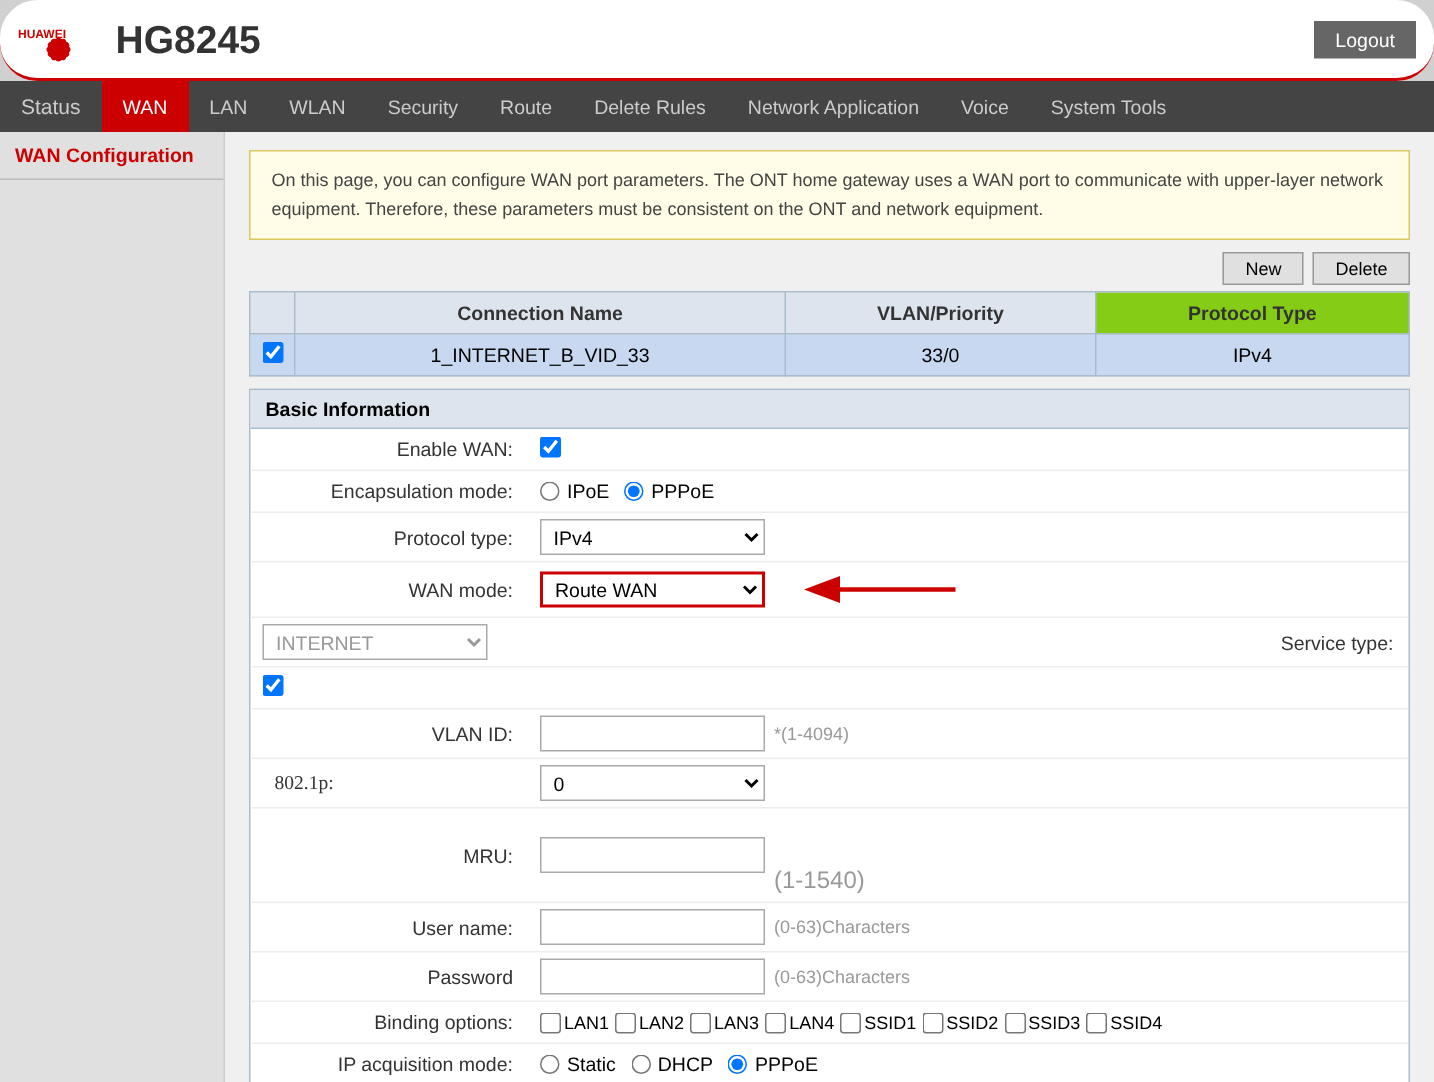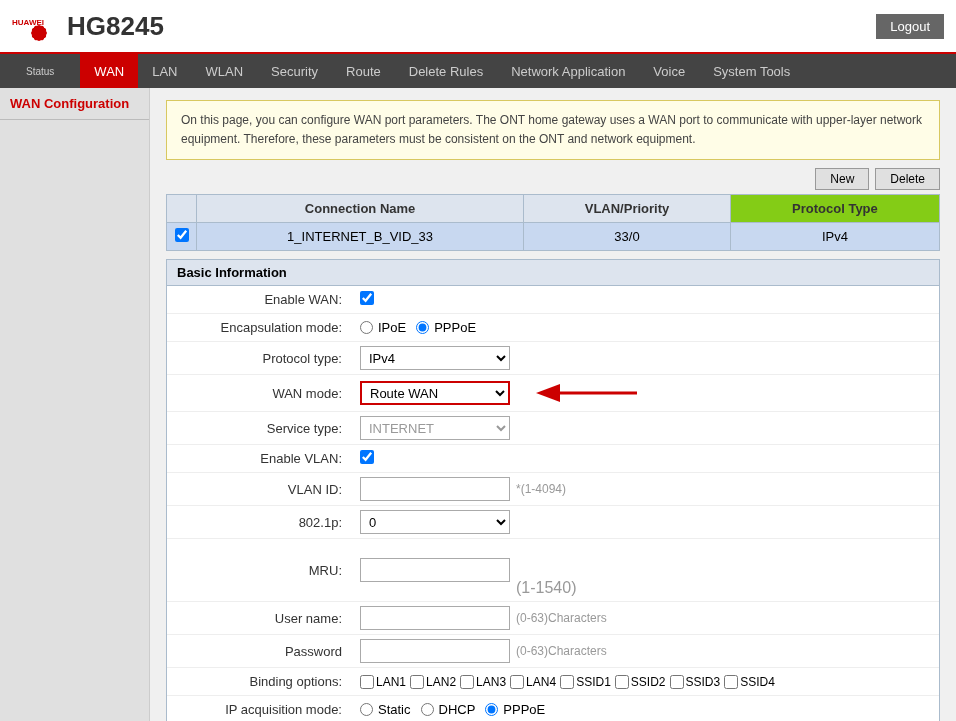--- a/index.html
+++ b/index.html
@@ -13,40 +13,40 @@
       background: #fff;
     }
     input[type="text"] { width: 150px; }
     select { width: 150px; }
     input[type="checkbox"] { width: 14px; height: 14px; }
     input[type="radio"] { margin-right: 2px; }
   </style>
 </head>
 <body>
 
-<div style="background:#fff; display:flex; align-items:center; padding:5px 12px; border-bottom:2px solid #cc0000;">
+<div style="background:#fff; display:flex; align-items:center; padding:5px 12px; border-bottom:2px solid #cc0000;border-radius:25px;">
   <div style="display:flex;align-items:center;gap:6px;">
 
     <svg width="55" height="42" viewBox="0 0 55 42">
       <text y="20" font-size="8" fill="#cc0000" font-weight="bold">HUAWEI</text>
 
       <ellipse cx="27" cy="28" rx="4" ry="8" fill="#cc0000" transform="rotate(0 27 28)"></ellipse>
       <ellipse cx="27" cy="28" rx="4" ry="8" fill="#cc0000" transform="rotate(30 27 28)"></ellipse>
       <ellipse cx="27" cy="28" rx="4" ry="8" fill="#cc0000" transform="rotate(60 27 28)"></ellipse>
       <ellipse cx="27" cy="28" rx="4" ry="8" fill="#cc0000" transform="rotate(90 27 28)"></ellipse>
       <ellipse cx="27" cy="28" rx="4" ry="8" fill="#cc0000" transform="rotate(120 27 28)"></ellipse>
       <ellipse cx="27" cy="28" rx="4" ry="8" fill="#cc0000" transform="rotate(150 27 28)"></ellipse>
     </svg>
   </div>
-  <div style="font-size:26px;font-weight:bold;color:#333;flex:1;">HG8245</div>
+  <div style="font-size:26px;font-weight:bold;color:#333;margin-left:10px;flex:1;">HG8245</div>
   <button style="background:#666;color:#fff;border:none;padding:5px 14px;cursor:pointer;font-size:13px;">Logout</button>
 </div>
 
 <div style="background:#444;display:flex;align-items:center;height:34px;">
-  <a href="#" style="color:#ccc;text-decoration:none;padding:0 26px;height:34px;display:flex;align-items:center;font-size:10px;">Status</a>
+  <a href="#" style="color:#ccc;text-decoration:none;padding:0 14px;height:34px;display:flex;align-items:center;font-size:14px;">Status</a>
   <a href="#" style="color:#fff;text-decoration:none;padding:0 14px;height:34px;display:flex;align-items:center;font-size:13px;background:#cc0000;">WAN</a>
   <a href="#" style="color:#ccc;text-decoration:none;padding:0 14px;height:34px;display:flex;align-items:center;font-size:13px;">LAN</a>
   <a href="#" style="color:#ccc;text-decoration:none;padding:0 14px;height:34px;display:flex;align-items:center;font-size:13px;">WLAN</a>
   <a href="#" style="color:#ccc;text-decoration:none;padding:0 14px;height:34px;display:flex;align-items:center;font-size:13px;">Security</a>
   <a href="#" style="color:#ccc;text-decoration:none;padding:0 14px;height:34px;display:flex;align-items:center;font-size:13px;">Route</a>
   <a href="#" style="color:#ccc;text-decoration:none;padding:0 14px;height:34px;display:flex;align-items:center;font-size:13px;">Delete Rules</a>
   <a href="#" style="color:#ccc;text-decoration:none;padding:0 14px;height:34px;display:flex;align-items:center;font-size:13px;">Network Application</a>
   <a href="#" style="color:#ccc;text-decoration:none;padding:0 14px;height:34px;display:flex;align-items:center;font-size:13px;">Voice</a>
   <a href="#" style="color:#ccc;text-decoration:none;padding:0 14px;height:34px;display:flex;align-items:center;font-size:13px;">System Tools</a>
 </div>
@@ -137,45 +137,44 @@
                   <polygon points="0 0, 8 3, 0 6" fill="#cc0000"></polygon>
                 </marker>
               </defs>
               <line x1="105" y1="14" x2="10" y2="14" stroke="#cc0000" stroke-width="3" marker-end="url(#arrowhead)"></line>
             </svg>
           </div>
         </div>
       </div>
 
       <div style="display:flex;align-items:center;padding:4px 0;border-bottom:1px solid #eee;min-height:28px;">
-        <div style="width:185px;padding:0 10px 0 16px;color:#333;font-size:13px;text-align:right;flex-shrink:0;">Service type:</div>
         <div style="flex:1;padding:0 8px;">
           <select style="border:1px solid #aaa;padding:2px 4px;font-size:13px;height:24px;width:150px;color:#999;">
             <option>INTERNET</option>
           </select>
         </div>
-      </div>
-
-      <div style="display:flex;align-items:center;padding:4px 0;border-bottom:1px solid #eee;min-height:28px;">
-        <div style="width:185px;padding:0 10px 0 16px;color:#333;font-size:13px;text-align:right;flex-shrink:0;">Enable VLAN:</div>
+        <div style="width:185px;padding:0 10px 0 16px;color:#333;font-size:13px;text-align:right;flex-shrink:0;">Service type:</div>
+      </div>
+
+      <div style="display:flex;align-items:center;padding:4px 0;border-bottom:1px solid #eee;min-height:28px;">
         <div style="flex:1;padding:0 8px;">
           <input type="checkbox" checked="" style="">
         </div>
       </div>
 
       <div style="display:flex;align-items:center;padding:4px 0;border-bottom:1px solid #eee;min-height:28px;">
         <div style="width:185px;padding:0 10px 0 16px;color:#333;font-size:13px;text-align:right;flex-shrink:0;">VLAN ID:</div>
         <div style="flex:1;padding:0 8px;display:flex;align-items:center;gap:6px;">
           <input type="text" style="border: 1px solid rgb(170, 170, 170); padding: 2px 6px; font-size: 13px; height: 24px; width: 150px;">
           <span style="color:#999;font-size:12px;">*(1-4094)</span>
         </div>
       </div>
 
       <div style="display:flex;align-items:center;padding:4px 0;border-bottom:1px solid #eee;min-height:28px;">
-        <div style="width:185px;padding:0 10px 0 16px;color:#333;font-size:13px;text-align:right;flex-shrink:0;">802.1p:</div>
+        <div style="width:185px;padding:0 10px 0 16px;color:#333;font-size:13px;flex-shrink:0;font-family:Liberation Serif, serif;">802.1p:</div>
         <div style="flex:1;padding:0 8px;">
           <select style="border:1px solid #aaa;padding:2px 4px;font-size:13px;height:24px;width:150px;">
             <option>0</option>
           </select>
         </div>
       </div>
 
       <div style="display:flex;align-items:center;padding:4px 0;border-bottom:1px solid #eee;min-height:28px;">
         <div style="width:185px;padding:0 10px 0 16px;color:#333;font-size:13px;text-align:right;flex-shrink:0;">MRU:</div>
         <div style="flex:1;padding:0 8px;display:flex;align-items:center;gap:6px;">

